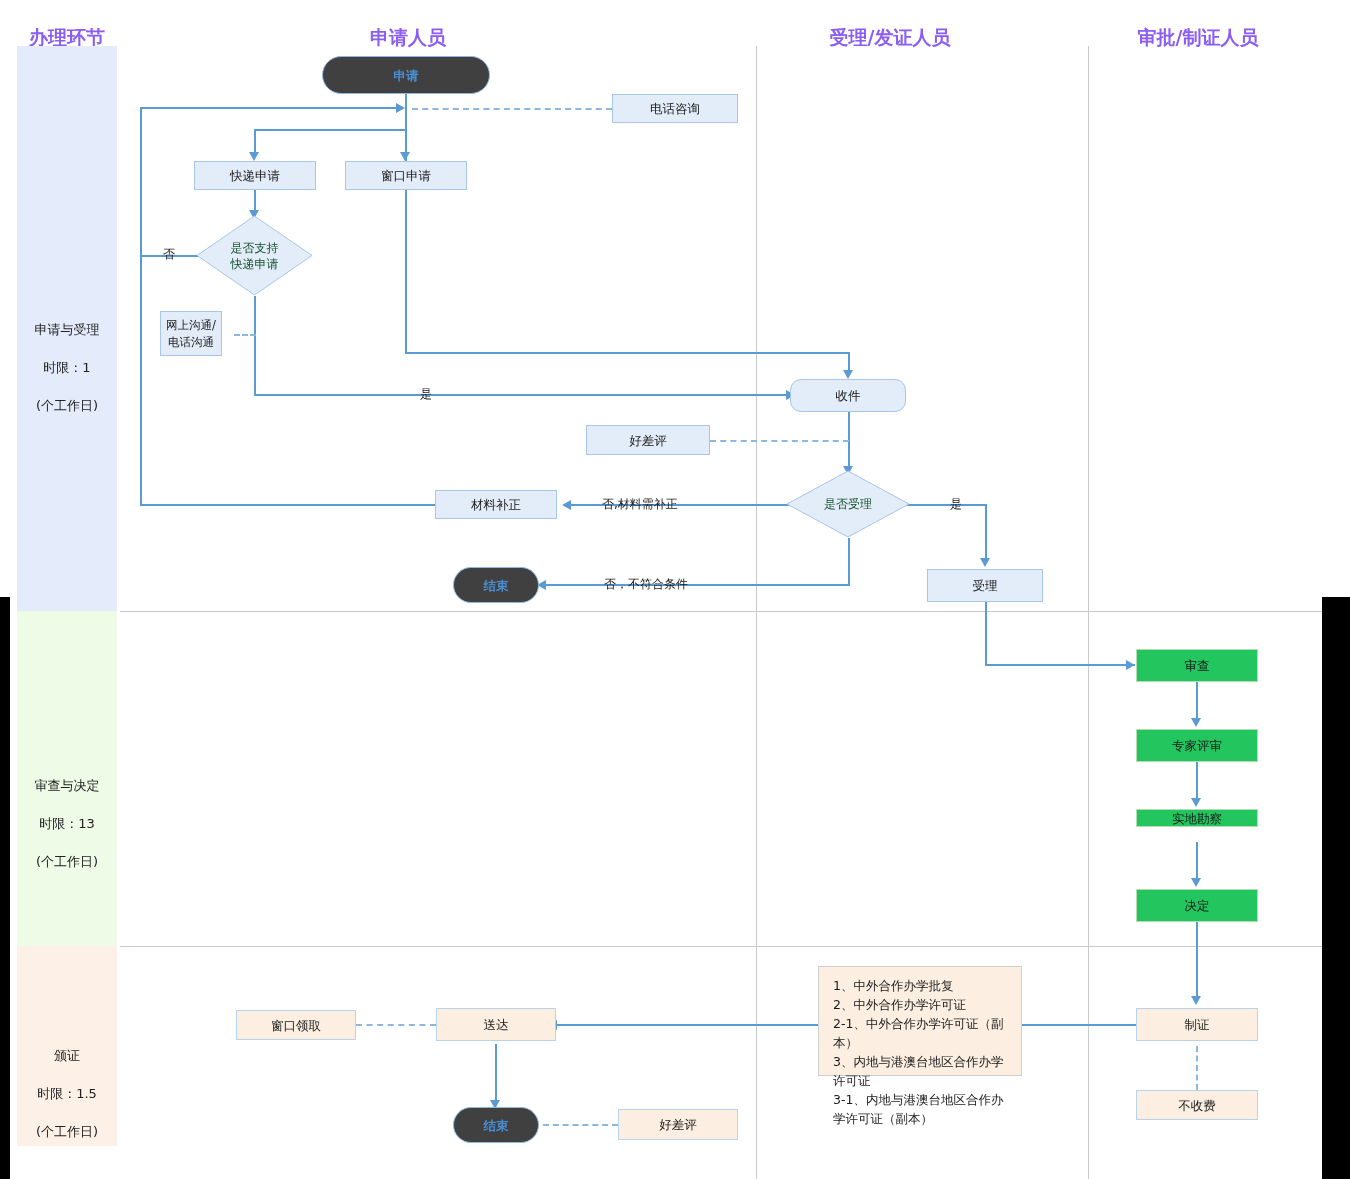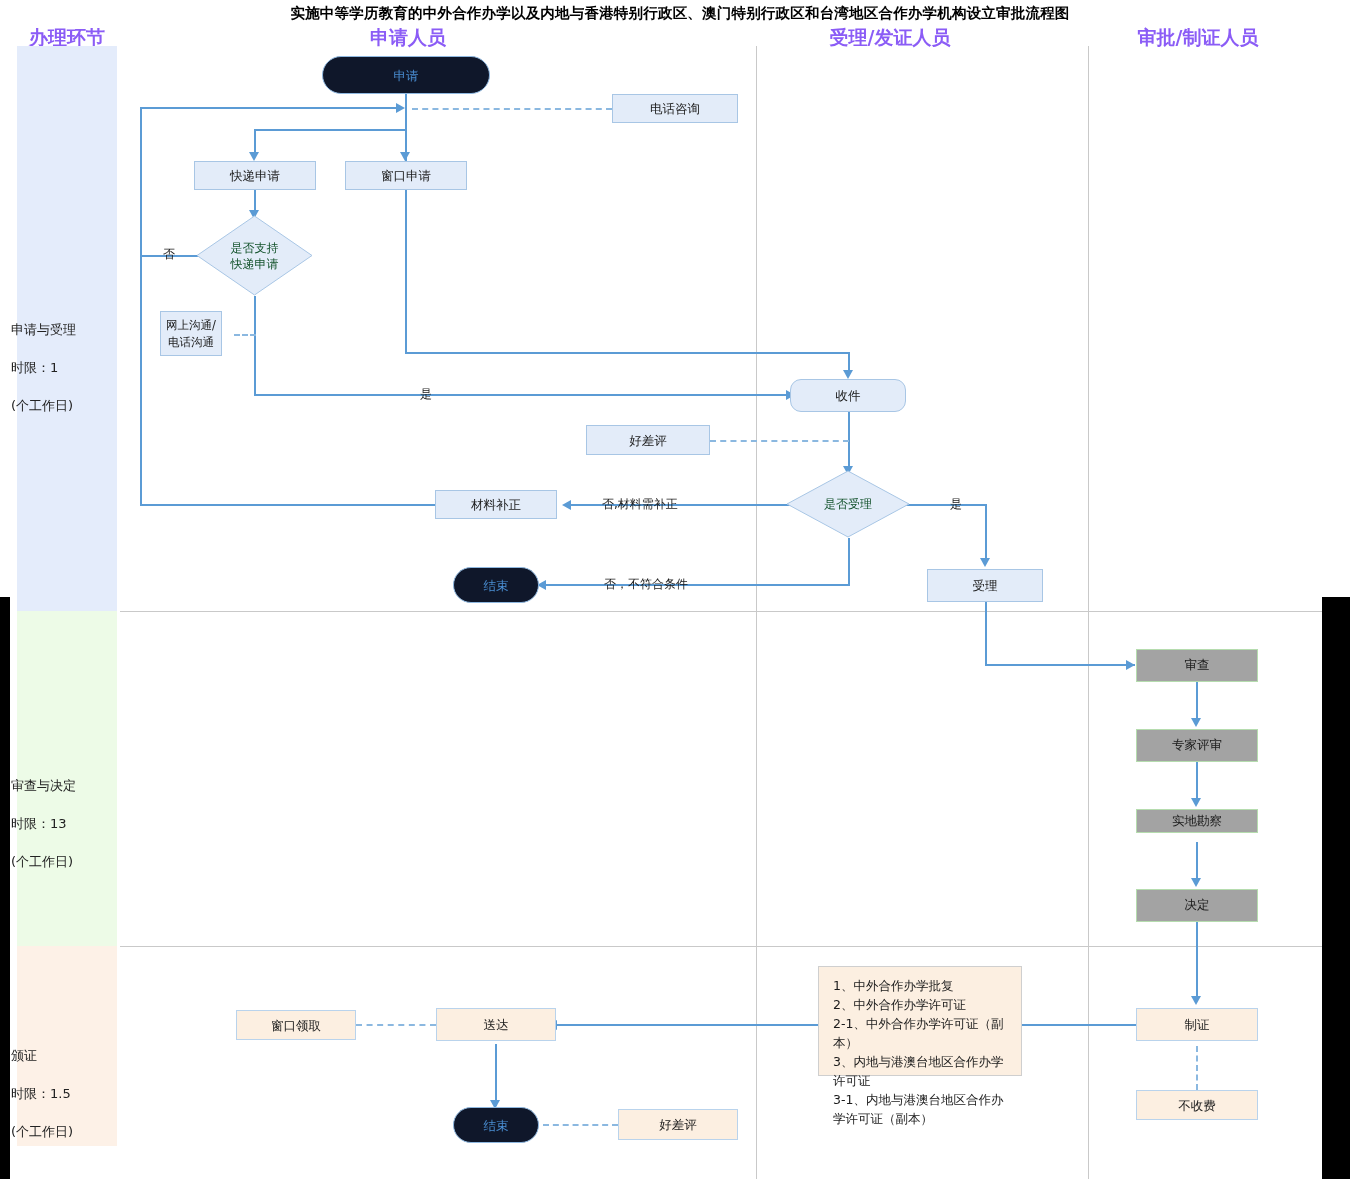--- a/index.html
+++ b/index.html
@@ -9,21 +9,21 @@
     color:#1f1f1f;
   }
   #stage{position:absolute;left:0;top:0;width:1350px;height:1179px;}
 
   
   .edge-strip{position:absolute;background:#000;}
 
   
   .phase-band{position:absolute;left:17px;width:100px;}
   .phase-label{
-    position:absolute;left:11px;width:134px;text-align:left;
+    position:absolute;left:0;width:134px;text-align:center;
     font-size:13px;line-height:19px;color:#222;white-space:pre-line;
   }
 
   
   .col-head{
     position:absolute;text-align:center;font-size:19px;font-weight:bold;color:#8b5cf6;
   }
   .doc-title{
     position:absolute;text-align:center;font-size:14.5px;font-weight:bold;color:#000;
     letter-spacing:.2px;
@@ -33,24 +33,24 @@
   .v-div{position:absolute;width:1px;background:#c9c9c9;}
   .h-div{position:absolute;height:1px;background:#c9c9c9;}
 
   
   .node{
     position:absolute;box-sizing:border-box;display:flex;align-items:center;
     justify-content:center;text-align:center;font-size:12.5px;line-height:17px;
     white-space:pre-line;
   }
   .n-rect{border:1px solid #a8c6e5;background:#e3ecf9;color:#1b1b1b;}
-  .n-rect-green{border:1px solid #b5dcae;background:#a3a3a3;color:#1b1b1b;font-family:Liberation Serif, serif;}
+  .n-rect-green{border:1px solid #b5dcae;background:#22c55e;color:#1b1b1b;}
   .n-rect-orange{border:1px solid #b9d3ec;background:#fcefe1;color:#1b1b1b;}
   .n-term{
-    border:1px solid #8fb8e0;background:#0f172a;color:#4a8fd4;border-radius:22px;
+    border:1px solid #8fb8e0;background:#404040;color:#4a8fd4;border-radius:22px;font-weight:bold;
   }
   .n-list{
     border:1px solid #cfcfcf;background:#fcefe1;color:#1b1b1b;
     display:block;text-align:left;padding:9px 10px 8px 14px;font-size:12.5px;line-height:19px;
   }
 
   
   .diamond{position:absolute;}
   .diamond svg{position:absolute;left:0;top:0;}
   .diamond .dlabel{
@@ -80,21 +80,20 @@
   }
 </style>
 </head>
 <body>
 
 <div id="stage">
 
   <div class="edge-strip" style="left:0;top:597px;width:10px;height:582px;"></div>
   <div class="edge-strip" style="left:1322px;top:597px;width:28px;height:582px;"></div>
 
-  <div class="doc-title" style="left:290px;top:4px;width:780px;">实施中等学历教育的中外合作办学以及内地与香港特别行政区、澳门特别行政区和台湾地区合作办学机构设立审批流程图</div>
 
   <div class="col-head" style="left:0px;top:25px;width:134px;">办理环节</div>
   <div class="col-head" style="left:340px;top:25px;width:136px;">申请人员</div>
   <div class="col-head" style="left:805px;top:25px;width:170px;">受理/发证人员</div>
   <div class="col-head" style="left:1113px;top:25px;width:170px;">审批/制证人员</div>
 
   <div class="v-div" style="left:756px;top:46px;height:1133px;"></div>
   <div class="v-div" style="left:1088px;top:46px;height:1133px;"></div>
 
   <div class="phase-band" style="top:46px;height:565px;background:#e4ecfb;"></div>
@@ -235,21 +234,21 @@
     </svg>
     <div class="dlabel">是否受理</div>
   </div>
 
   <div class="node n-term" style="left:453px;top:567px;width:86px;height:36px;">结束</div>
 
   <div class="node n-rect" style="left:927px;top:569px;width:116px;height:33px;">受理</div>
 
   <div class="node n-rect-green" style="left:1136px;top:649px;width:122px;height:33px;">审查</div>
   <div class="node n-rect-green" style="left:1136px;top:729px;width:122px;height:33px;">专家评审</div>
-  <div class="node n-rect-green" style="left:1136px;top:809px;width:122px;height:24px;">实地勘察</div>
+  <div class="node n-rect-green" style="left:1136px;top:809px;width:122px;height:18px;">实地勘察</div>
   <div class="node n-rect-green" style="left:1136px;top:889px;width:122px;height:33px;">决定</div>
 
   <div class="node n-rect-orange" style="left:1136px;top:1008px;width:122px;height:33px;">制证</div>
   <div class="node n-rect-orange" style="left:1136px;top:1090px;width:122px;height:30px;">不收费</div>
 
   <div class="node n-list" style="left:818px;top:966px;width:204px;height:110px;">1、中外合作办学批复
 2、中外合作办学许可证
 2-1、中外合作办学许可证（副本）
 3、内地与港澳台地区合作办学许可证
 3-1、内地与港澳台地区合作办学许可证（副本）</div>

